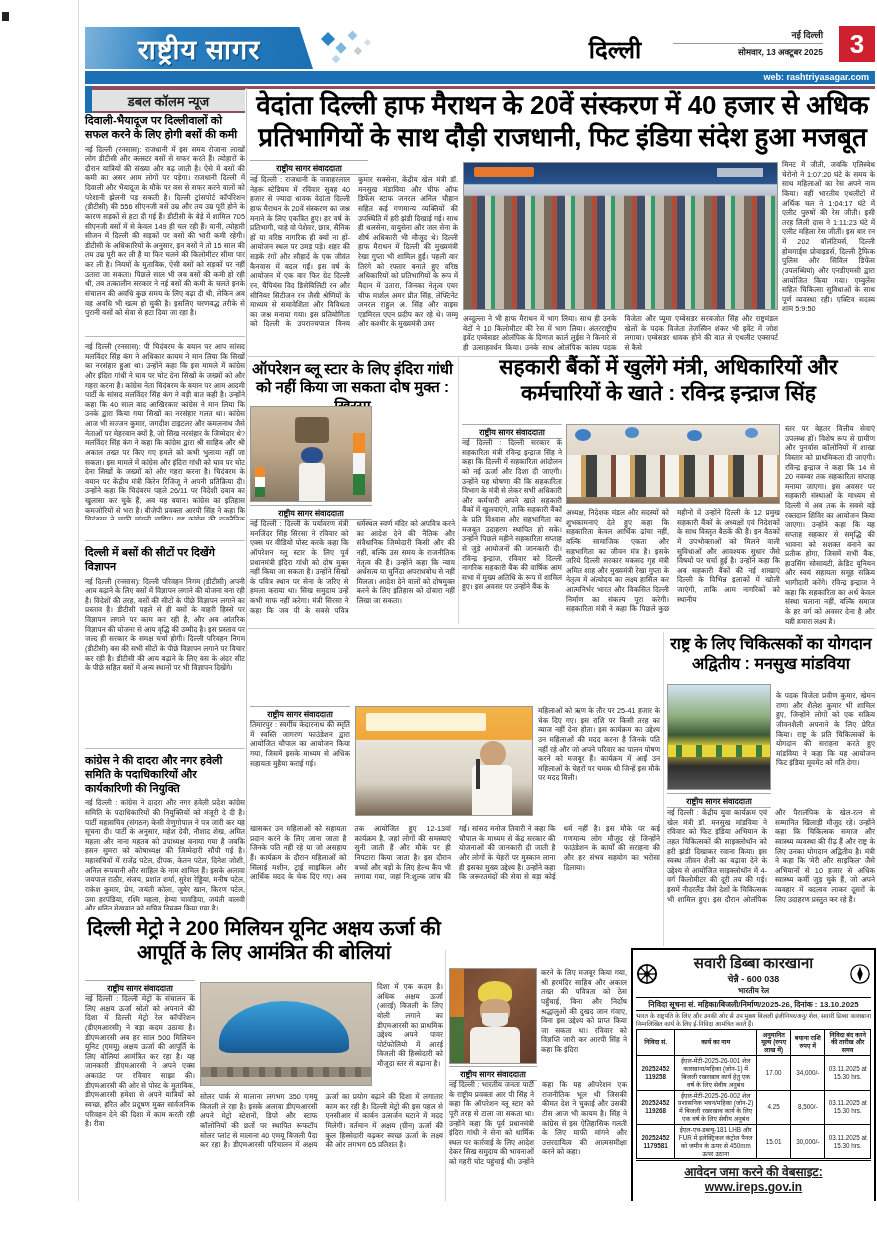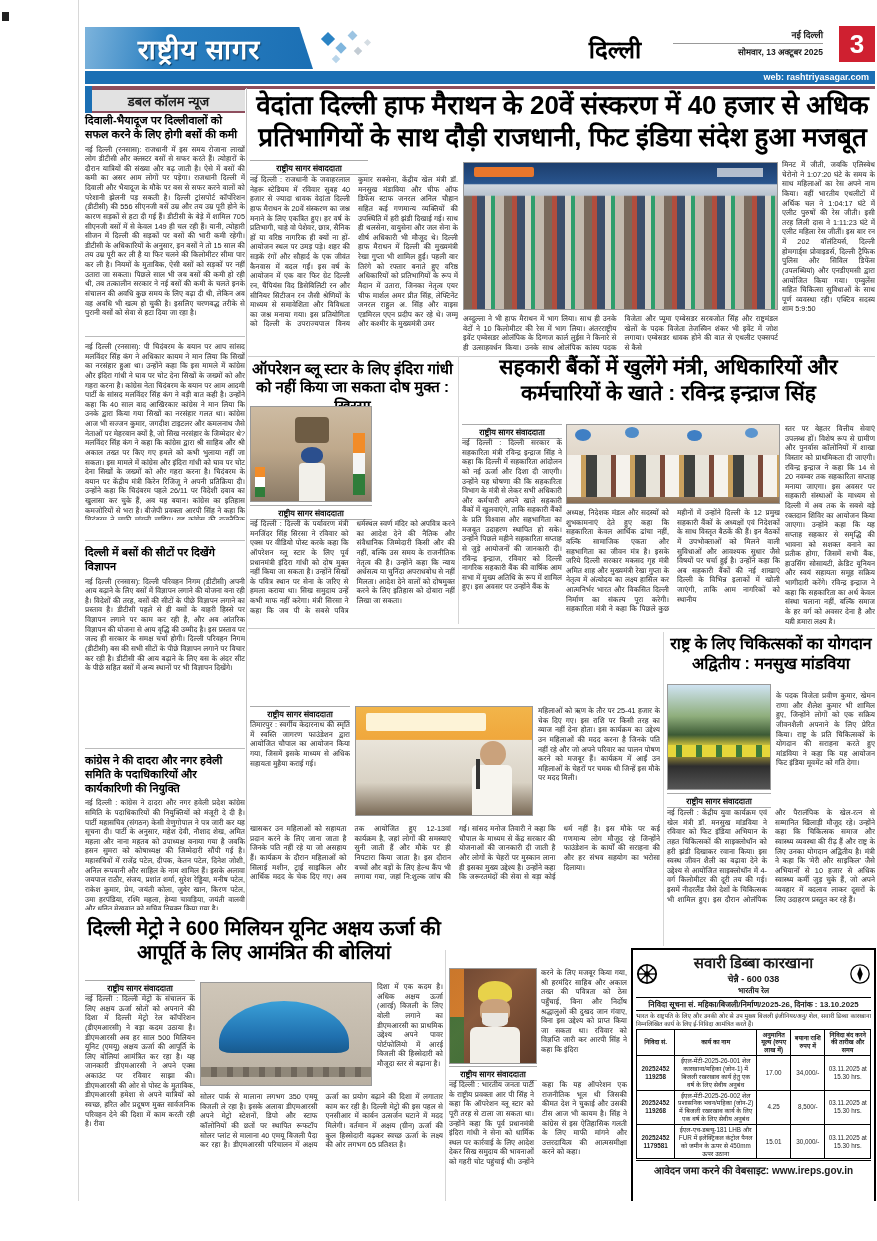--- a/index.html
+++ b/index.html
@@ -46,21 +46,21 @@
   .adbox{position:absolute;left:631px;top:948px;width:245px;height:264px;border:2px solid #000;
       box-sizing:border-box;padding:2px 3px;background:#fff;}
   .ad-title{text-align:center;font-weight:bold;font-size:15px;font-family:"Liberation Serif","DejaVu Serif",serif;}
   .ad-sub{text-align:center;font-weight:bold;font-size:9px;}
   .ad-org{text-align:center;font-weight:bold;font-size:7.5px;}
   .ad-notice{border-top:1.5px solid #000;border-bottom:1.5px solid #000;margin-top:2px;
       font-weight:bold;font-size:7.8px;text-align:center;padding:1px 0;}
   .ad-intro{font-size:6.2px;line-height:1.25;text-align:justify;padding:1px 0;}
   .ad-table{width:100%;border-collapse:collapse;font-size:6.3px;}
   .ad-table th,.ad-table td{border:1px solid #000;padding:1px 2px;text-align:center;vertical-align:middle;line-height:1.25;}
-  .ad-foot{border-top:1px solid #000;text-align:center;font-weight:bold;font-size:10px;padding-top:2px;margin-top:1px;}
+  .ad-foot{border-top:1px solid #000;text-align:center;font-weight:bold;font-size:12px;padding-top:2px;margin-top:1px;text-decoration:underline;}
   
   .dots{position:absolute;top:1218px;display:flex;gap:3px;}
   .dot{width:13px;height:13px;border-radius:50%;}
   .reg-cross{position:absolute;top:1214px;left:430px;}
 </style>
 </head>
 <body>
 
 <div class="page">
   <div class="fold"></div>
@@ -188,21 +188,21 @@
   <div class="big-head" style="left:667px;top:634px;width:208px;font-size:16px;">राष्ट्र के लिए चिकित्सकों का योगदान अद्वितीय : मनसुख मांडविया</div>
 
   <div class="photo" style="left:667px;top:684px;width:104px;height:106px;">
     <div style="position:absolute;inset:0;background:linear-gradient(180deg,#cfe3f2 0%,#8fae7c 30%,#3c5a35 48%,#e8d23c 60%,#2e2e2e 78%,#555 100%);"></div>
     <div style="position:absolute;left:0;top:58%;width:100%;height:12px;background:repeating-linear-gradient(90deg,#e6d63a 0 8px,#3e7c3a 8px 14px,#e6d63a 14px 20px);"></div>
   </div>
   <div class="body-txt" style="position:absolute;left:776px;top:684px;width:99px;height:106px;margin-top:7px;">के पदक विजेता प्रवीण कुमार, खेमन राणा और शैलेश कुमार भी शामिल हुए, जिन्होंने लोगों को एक सक्रिय जीवनशैली अपनाने के लिए प्रेरित किया। राष्ट्र के प्रति चिकित्सकों के योगदान की सराहना करते हुए मांडविया ने कहा कि यह आयोजन फिट इंडिया मूवमेंट को गति देगा।</div>
   <div style="position:absolute;left:667px;top:793px;width:104px;" class="byline">राष्ट्रीय सागर संवाददाता</div>
   <div class="body-txt cols2" style="position:absolute;left:667px;top:808px;width:208px;height:138px;">नई दिल्ली : केंद्रीय युवा कार्यक्रम एवं खेल मंत्री डॉ. मनसुख मांडविया ने रविवार को फिट इंडिया अभियान के तहत चिकित्सकों की साइक्लोथॉन को हरी झंडी दिखाकर रवाना किया। इस स्वस्थ जीवन शैली का बढ़ावा देने के उद्देश्य से आयोजित साइक्लोथॉन में 4-वर्ग किलोमीटर की दूरी तय की गई। इसमें नीदरलैंड जैसे देशों के चिकित्सक भी शामिल हुए। इस दौरान ओलंपिक और पैरालंपिक के खेल-रत्न से सम्मानित खिलाड़ी मौजूद रहे। उन्होंने कहा कि चिकित्सक समाज और स्वास्थ्य व्यवस्था की रीढ़ हैं और राष्ट्र के लिए उनका योगदान अद्वितीय है। मंत्री ने कहा कि 'मेरी और साइकिल' जैसे अभियानों से 10 हजार से अधिक स्वास्थ्य कर्मी जुड़ चुके हैं, जो अपने व्यवहार में बदलाव लाकर दूसरों के लिए उदाहरण प्रस्तुत कर रहे हैं।</div>
 
-  <div class="big-head" style="left:85px;top:916px;width:358px;font-size:20px;">दिल्ली मेट्रो ने 600 मिलियन यूनिट अक्षय ऊर्जा की आपूर्ति के लिए आमंत्रित की बोलियां</div>
+  <div class="big-head" style="left:85px;top:916px;width:358px;font-size:20px;">दिल्ली मेट्रो ने 200 मिलियन यूनिट अक्षय ऊर्जा की आपूर्ति के लिए आमंत्रित की बोलियां</div>
 
   <div style="position:absolute;left:85px;top:980px;width:110px;" class="byline">राष्ट्रीय सागर संवाददाता</div>
   <div class="body-txt" style="position:absolute;left:85px;top:994px;width:110px;height:220px;">नई दिल्ली : दिल्ली मेट्रो के संचालन के लिए अक्षय ऊर्जा स्रोतों को अपनाने की दिशा में दिल्ली मेट्रो रेल कॉर्पोरेशन (डीएमआरसी) ने बड़ा कदम उठाया है। डीएमआरसी अब हर साल 500 मिलियन यूनिट (एमयू) अक्षय ऊर्जा की आपूर्ति के लिए बोलियां आमंत्रित कर रहा है। यह जानकारी डीएमआरसी ने अपने एक्स अकाउंट पर रविवार साझा की। डीएमआरसी की ओर से पोस्ट के मुताबिक, डीएमआरसी हमेशा से अपने यात्रियों को स्वच्छ, हरित और प्रदूषण मुक्त सार्वजनिक परिवहन देने की दिशा में काम करती रही है। रीवा</div>
 
   <div class="photo" style="left:200px;top:982px;width:172px;height:104px;">
     <div style="position:absolute;inset:0;background:linear-gradient(180deg,#cfc6b8 0%,#b9b0a2 100%);"></div>
     <div style="position:absolute;left:18px;top:18px;width:130px;height:52px;border-radius:50% 50% 10% 10%/80% 80% 10% 10%;background:linear-gradient(180deg,#3aa0d8 0%,#1f6fae 70%,#175a8e 100%);"></div>
     <div style="position:absolute;left:0;bottom:8px;width:100%;height:10px;background:repeating-linear-gradient(90deg,#8f8779 0 10px,#6f675c 10px 16px);"></div>
   </div>
   <div class="body-txt" style="position:absolute;left:377px;top:982px;width:66px;height:104px;">दिशा में एक कदम है। अधिक अक्षय ऊर्जा (आरई) बिजली के लिए बोली लगाने का डीएमआरसी का प्राथमिक उद्देश्य अपने पावर पोर्टफोलियो में आरई बिजली की हिस्सेदारी को मौजूदा स्तर से बढ़ाना है।</div>

